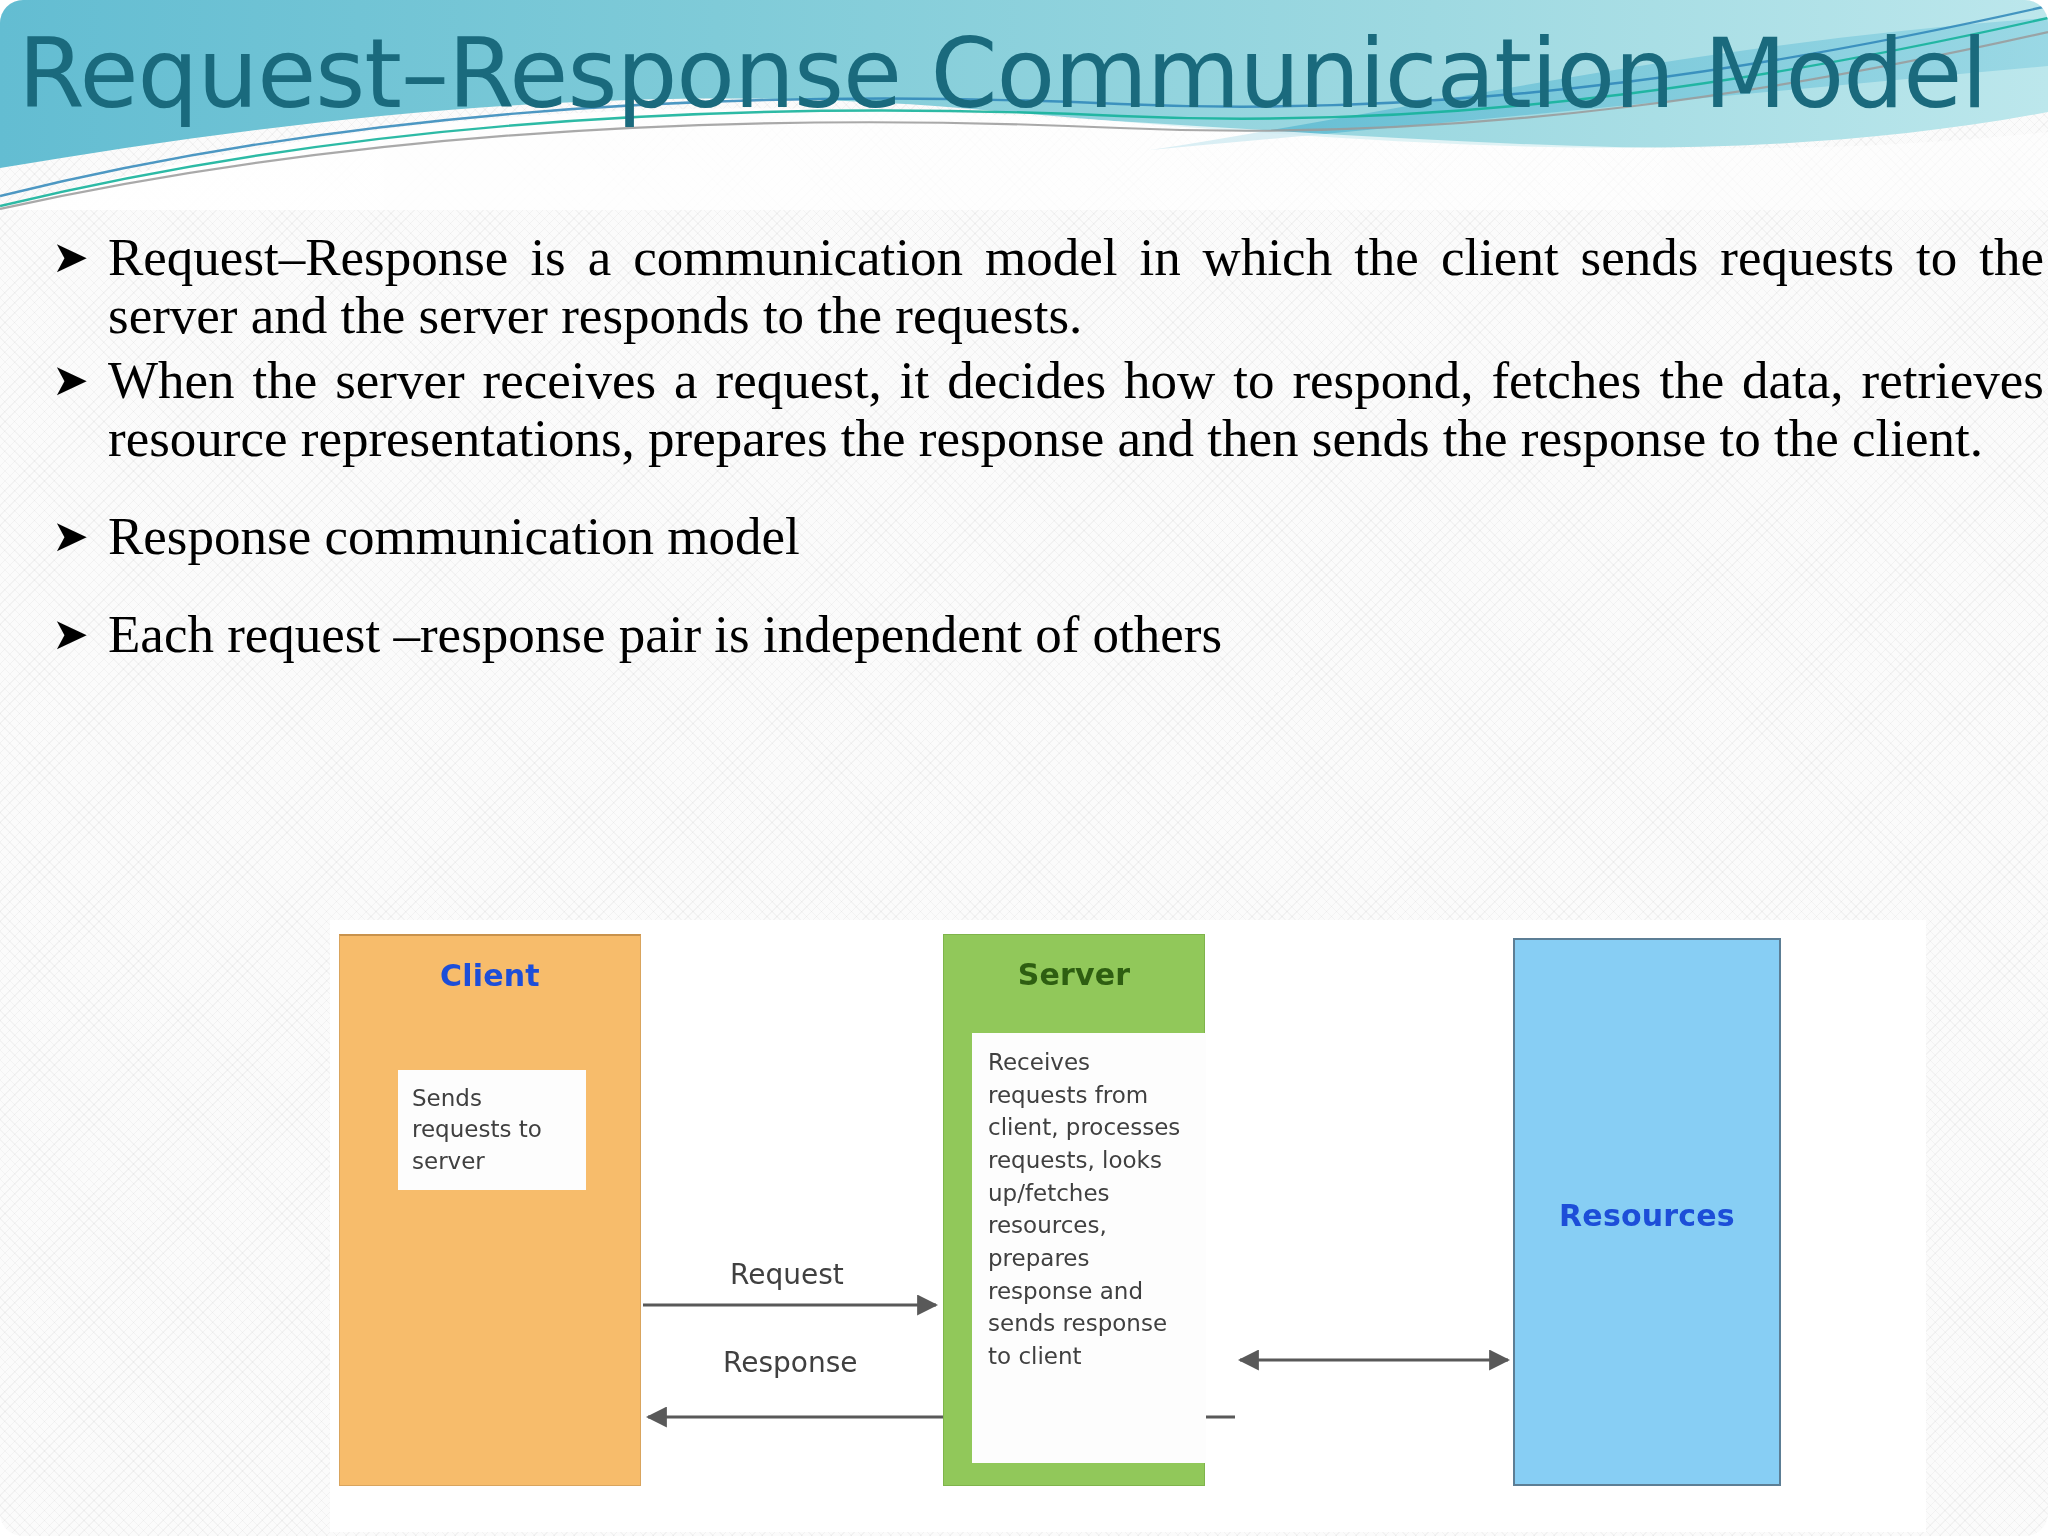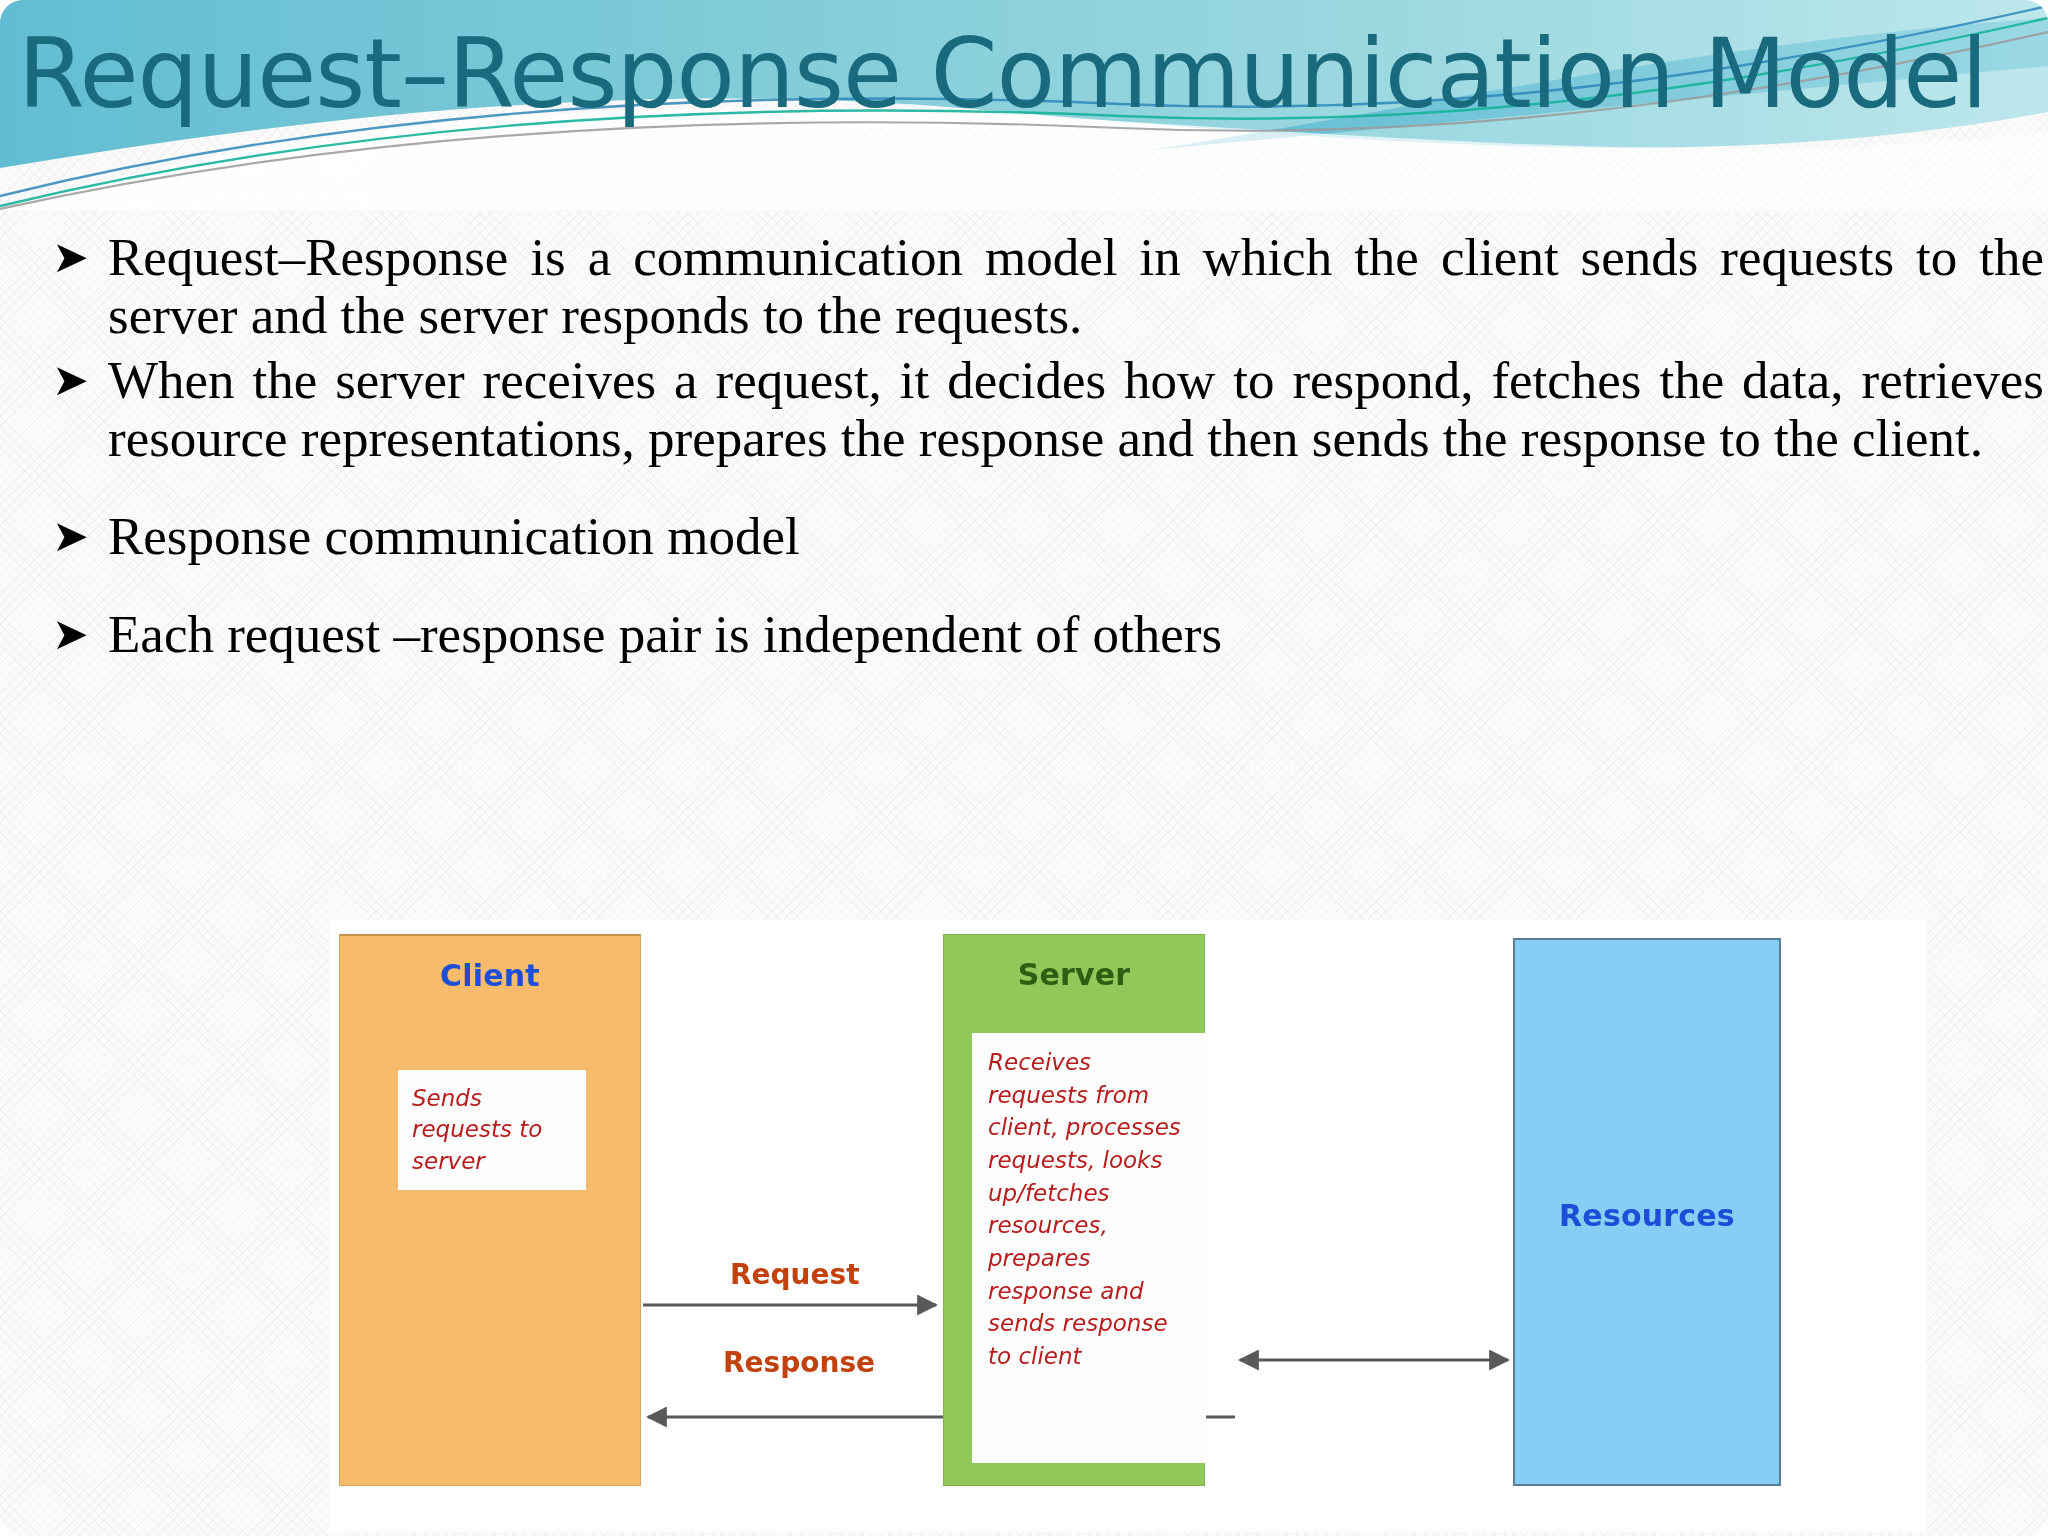--- a/index.html
+++ b/index.html
@@ -130,23 +130,22 @@
     border: 1px solid #D9A45D;
     border-top: 2px solid #C8924C;
   }
   .box-client .box-title { color: #1d4ed8; }
 
   .inner-note {
     position: absolute;
     background: #FDFDFD;
     font-size: 23px;
     line-height: 1.36;
-    color: #b91c1c;
-    font-family: "DejaVu Sans", sans-serif;
-    font-style: italic;
+    color: #404040;
+    font-family: "DejaVu Sans", sans-serif;
   }
   .note-client {
     left: 58px;
     top: 134px;
     width: 188px;
     height: 120px;
     padding: 13px 14px 0 14px;
   }
 
   
@@ -183,23 +182,22 @@
     top: 258px;
     color: #1d4ed8;
     font-size: 30px;
   }
 
   
   .arrow-label {
     position: absolute;
     font-family: "DejaVu Sans", sans-serif;
     font-size: 28px;
-    color: #c2410c;
+    color: #404040;
     white-space: nowrap;
-    font-weight: bold;
   }
   .lbl-request  { left: 400px; top: 338px; }
   .lbl-response { left: 393px; top: 426px; }
 
   .arrows { position: absolute; inset: 0; }
   .arrows svg { display: block; width: 100%; height: 100%; }
 </style>
 </head>
 <body>
 

